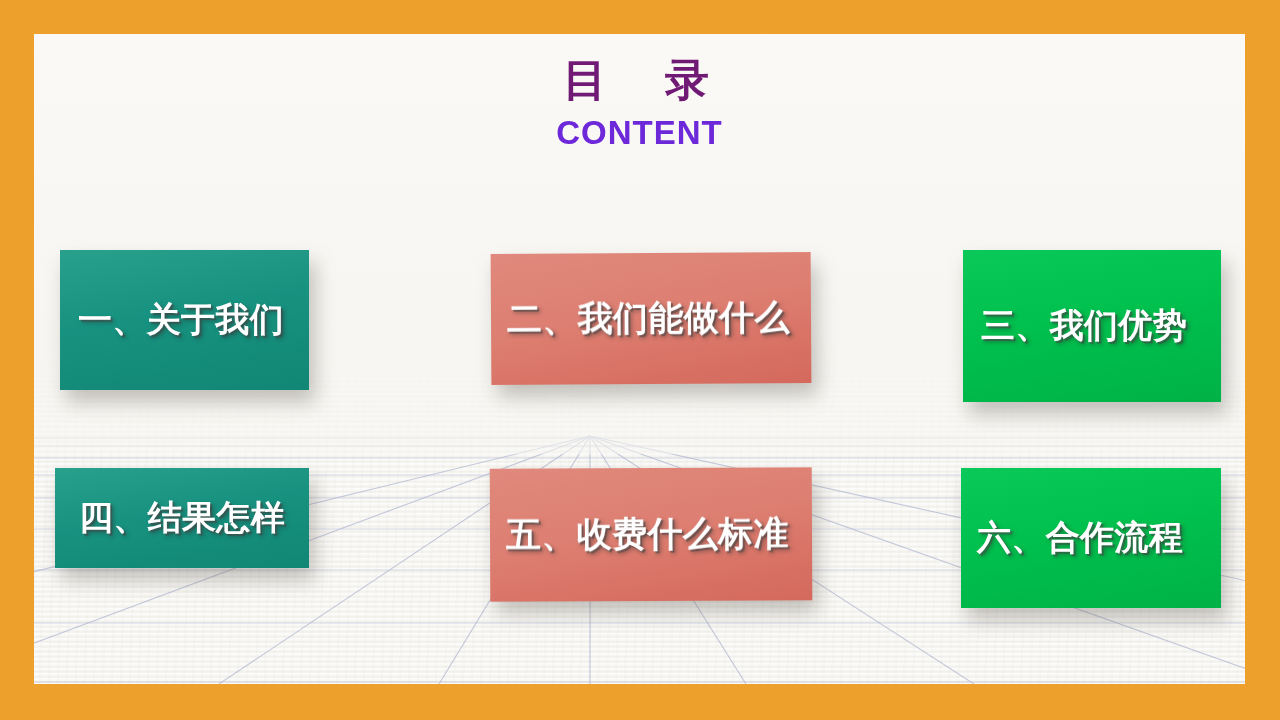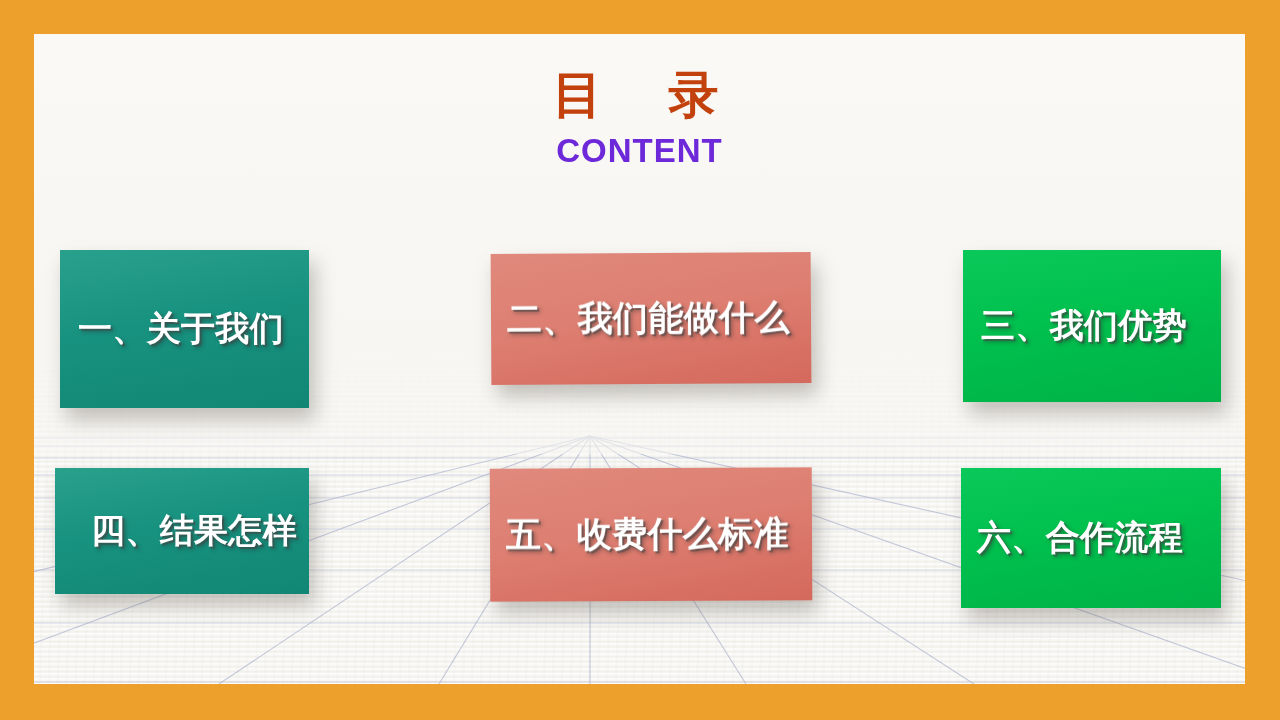--- a/index.html
+++ b/index.html
@@ -45,22 +45,22 @@
 
   
   .top-wash{
     position:absolute;left:0;top:0;width:1211px;height:420px;
     background:linear-gradient(180deg,#faf9f6 0%,#f7f6f2 70%,rgba(247,246,242,0.55) 100%);
   }
 
   
   .heading{position:absolute;left:0;top:0;width:1211px;text-align:center;}
   .title{
-    margin:0;padding-top:36px;
-    font-size:50px;line-height:1.0;font-weight:bold;color:#c2410c;
+    margin:0;padding-top:24px;
+    font-size:44px;line-height:1.0;font-weight:bold;color:#701a75;
     letter-spacing:.16em;
   }
   .subtitle{
     margin:0;padding-top:14px;
     font-size:33px;line-height:1.0;font-weight:bold;color:#6d28d9;
     letter-spacing:.03em;
   }
 
   
   .card{
@@ -80,22 +80,22 @@
     background:linear-gradient(170deg,#28a08c 0%,#189280 45%,#118674 100%);
   }
   .card.red{
     background:linear-gradient(170deg,#e0897c 0%,#dd7f72 45%,#d4695c 100%);
   }
   .card.green{
     background:linear-gradient(170deg,#0ac95a 0%,#00c04e 45%,#00b247 100%);
   }
 
   
-  .c1{left:26px;top:216px;width:249px;height:158px;padding-left:18px;}
-  .c4{left:21px;top:434px;width:254px;height:126px;padding-left:24px;justify-content:center;}
+  .c1{left:26px;top:216px;width:249px;height:140px;padding-left:18px;}
+  .c4{left:21px;top:434px;width:254px;height:100px;padding-left:24px;}
   
   .c2{left:457px;top:219px;width:320px;height:131px;padding-left:16px;
       transform:rotate(-0.35deg);}
   .c5{left:456px;top:434px;width:322px;height:133px;padding-left:16px;
       transform:rotate(-0.25deg);}
   
   .c3{left:929px;top:216px;width:258px;height:152px;padding-left:18px;}
   .c6{left:927px;top:434px;width:260px;height:140px;padding-left:16px;}
 
   .c2 .label,.c5 .label{font-size:35px;}

